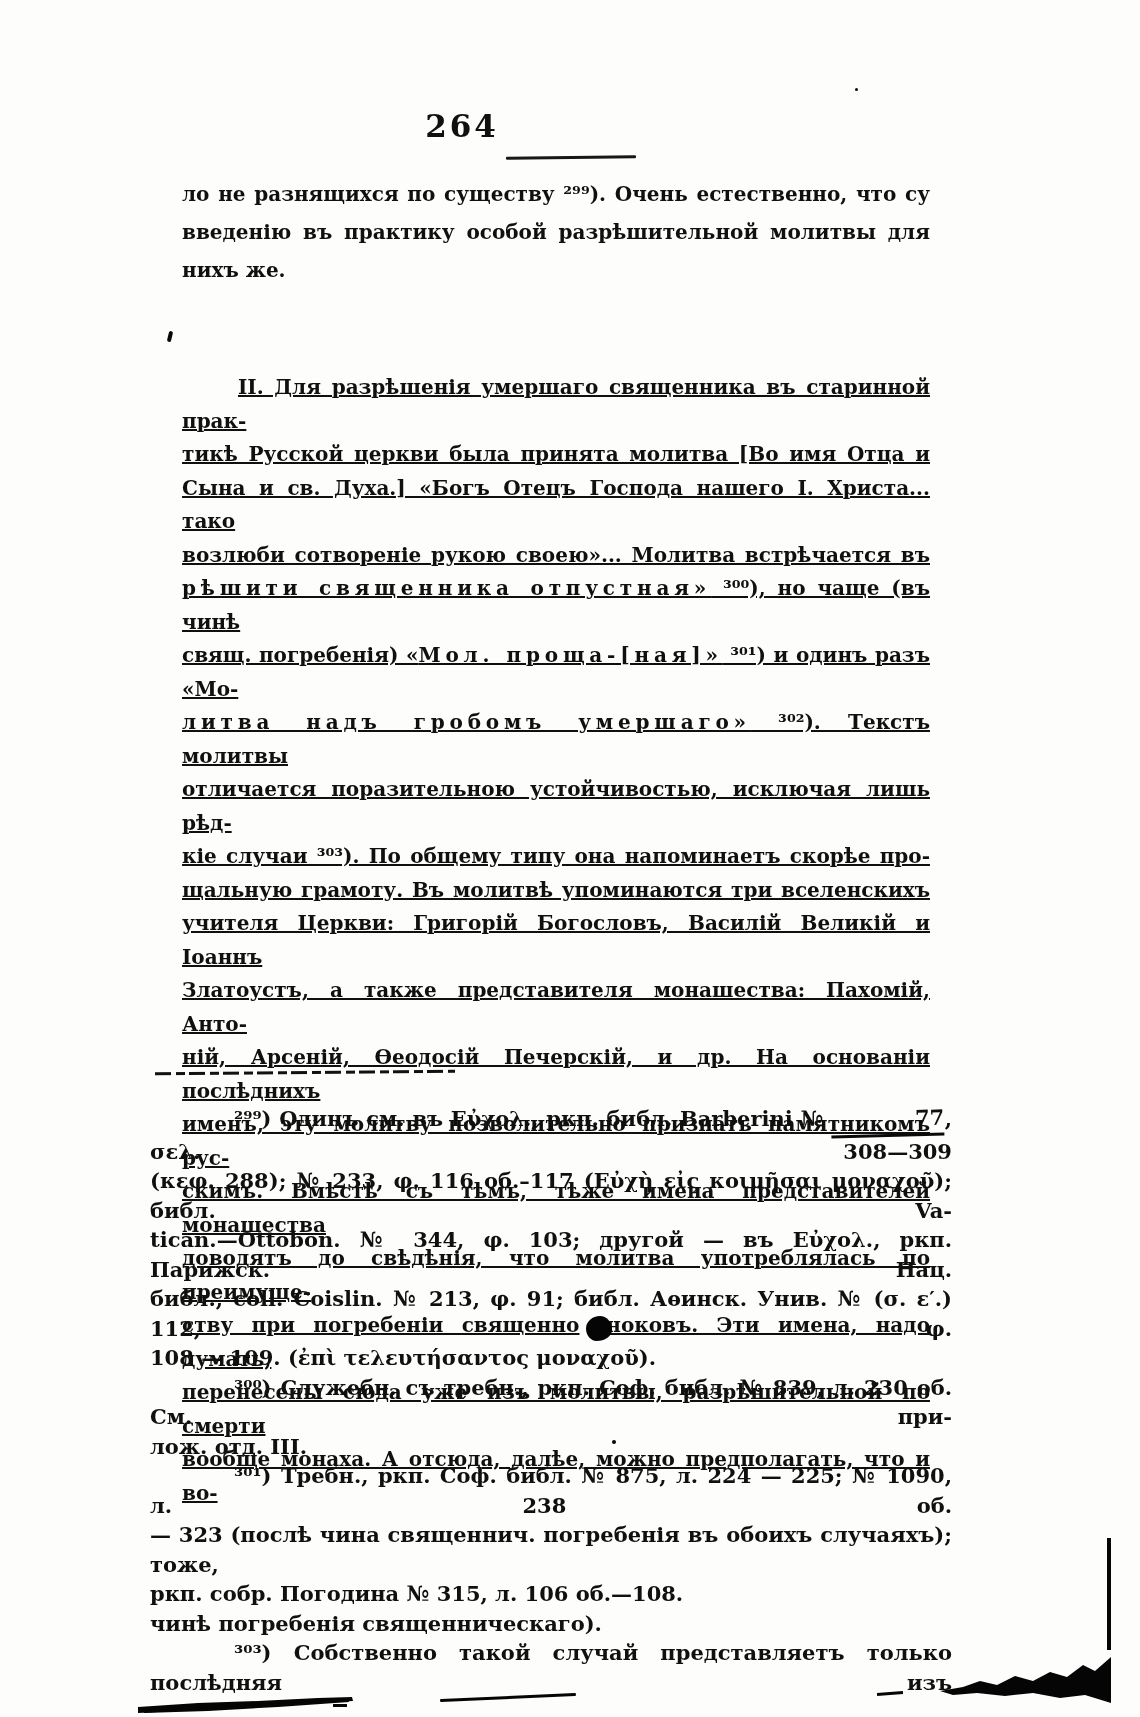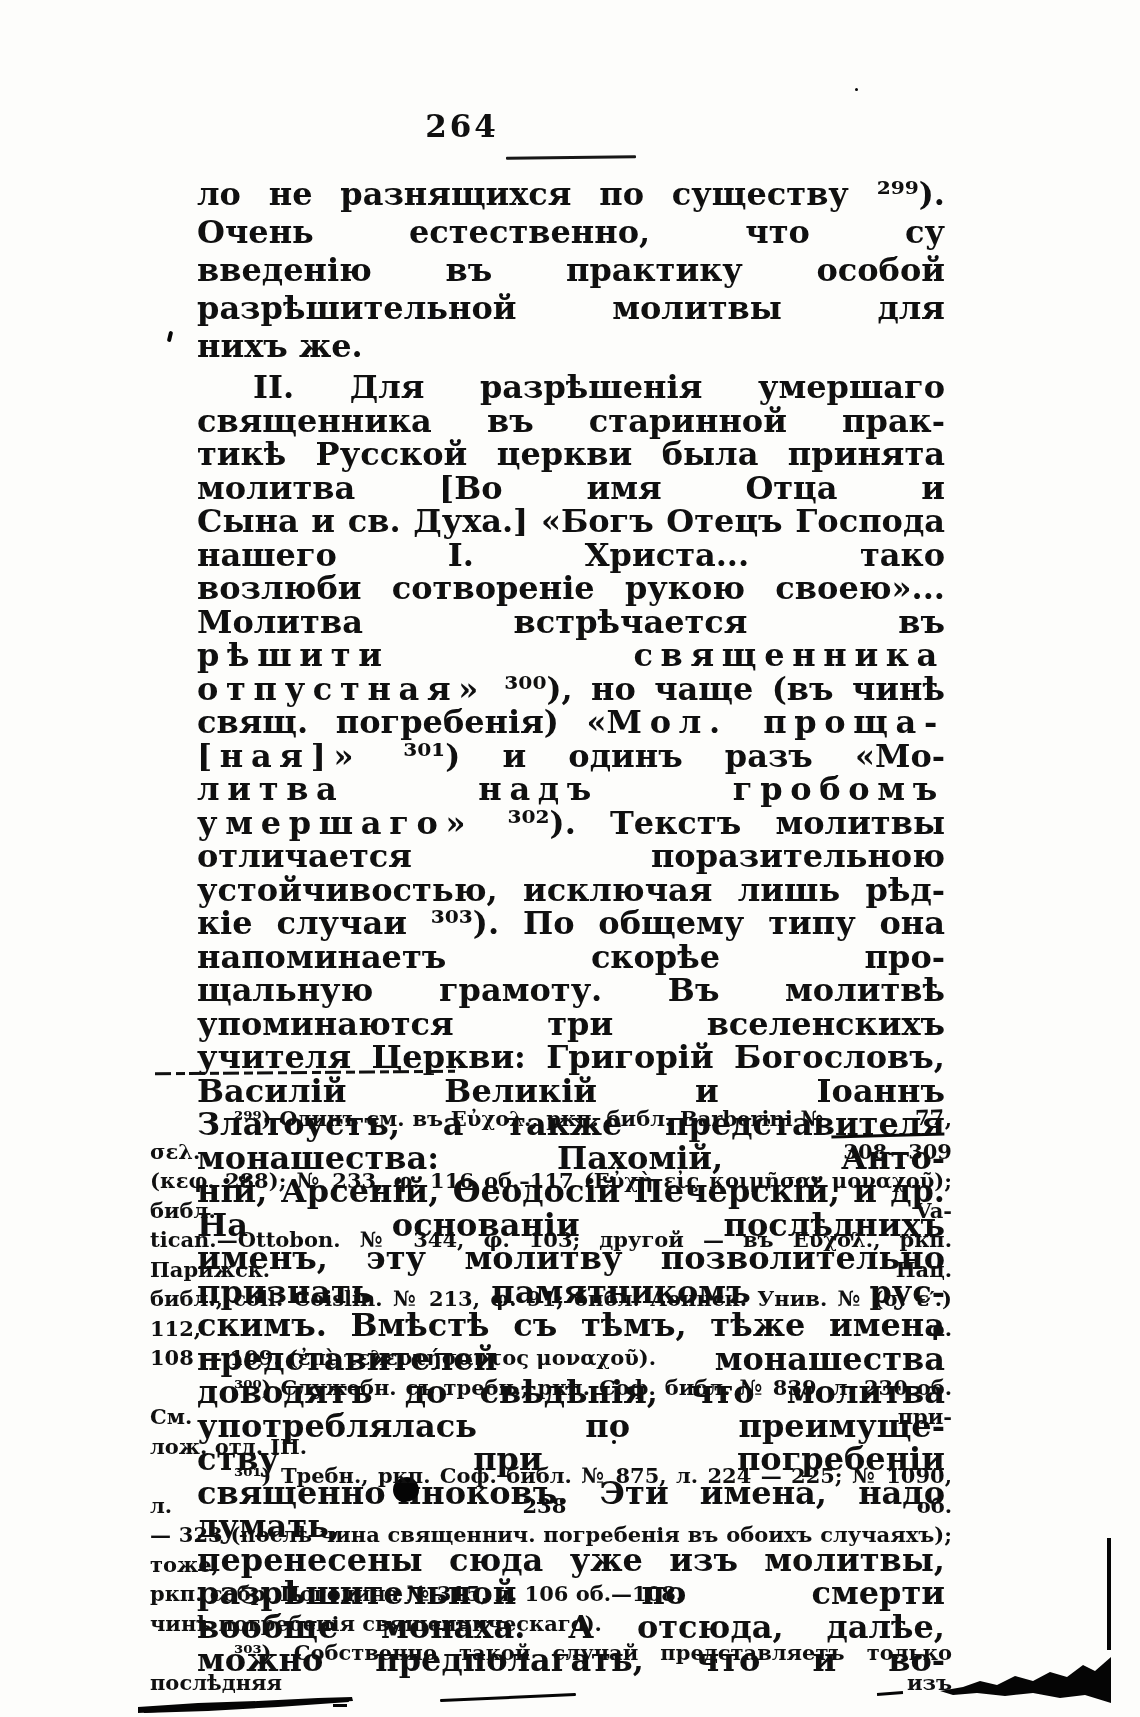--- a/index.html
+++ b/index.html
@@ -22,25 +22,25 @@
     font-size: 31px; font-weight: 700; letter-spacing: 3px;
   }
   .pagenum-rule {
     position: absolute; top: 156px; left: 506px;
     width: 130px; height: 3px; background: #171717;
     transform: rotate(-0.6deg);
     border-radius: 1px;
   }
   
   .para {
-    position: absolute; left: 197px; width: 748px;
-    font-size: 32px; font-weight: 700;
+    position: absolute; left: 182px; width: 748px;
+    font-size: 20px; font-weight: 700;
   }
   .para1 { top: 175px; line-height: 38px; }
-  .para2 { top: 371px; line-height: 33.5px; }
+  .para2 { top: 371px; line-height: 33.5px; text-decoration: underline; }
   .line {
     text-align: justify;
     -moz-text-align-last: justify;
     text-align-last: justify;
   }
   .line.last {
     -moz-text-align-last: left;
     text-align-last: left;
   }
   .p2-first { text-indent: 56px; }

